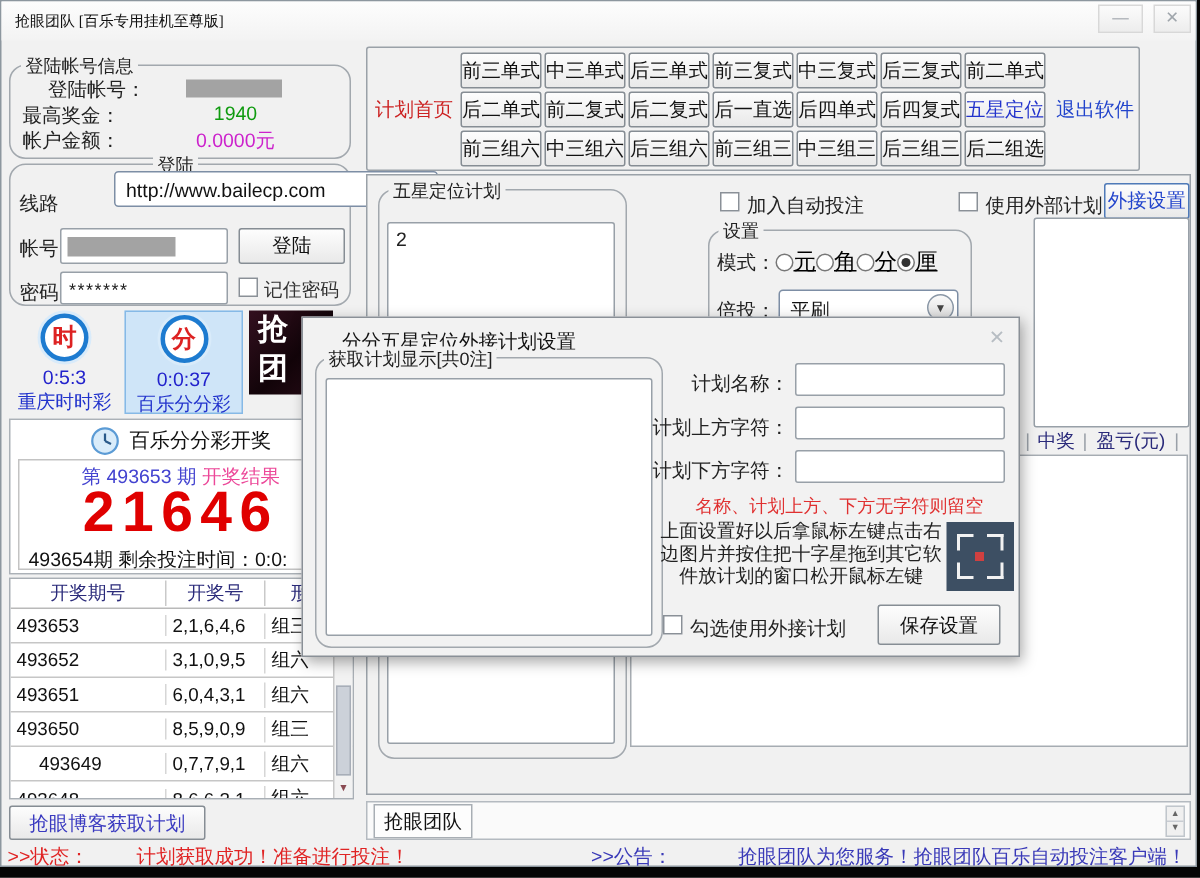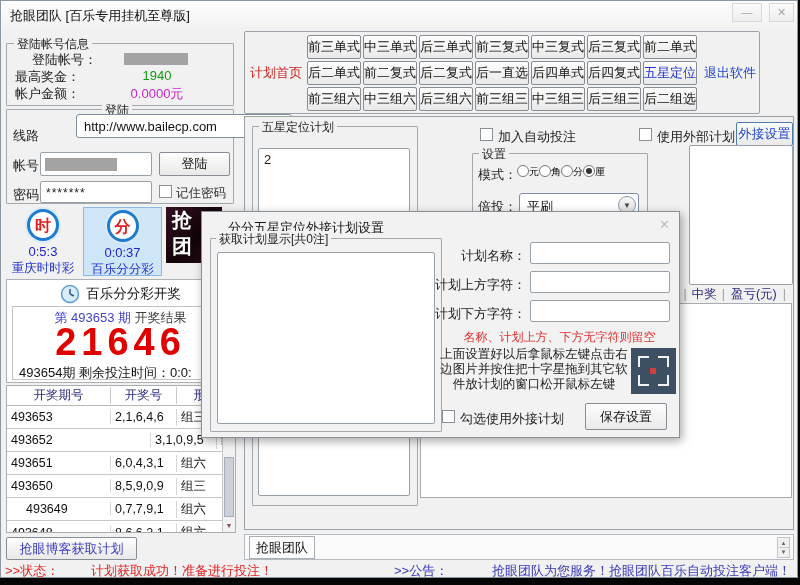--- a/index.html
+++ b/index.html
@@ -1,23 +1,23 @@
 <!DOCTYPE html>
 <html><head>
 <meta charset="utf-8">
 <style>
   * { margin:0; padding:0; box-sizing:border-box; }
   html,body { width:800px; height:585px; }
   body { font-family:"Liberation Sans","DejaVu Sans",sans-serif; background:#000; }
   #app { position:relative; width:800px; height:585px; background:#050505; overflow:hidden; }
   .window { position:absolute; left:0; top:0; width:798px; height:578px; background:#f1f1f1; border:1px solid #8d979f; }
   .titlebar { position:absolute; left:0; top:0; width:100%; height:26px; background:linear-gradient(#fdfdfd,#f3f3f3); }
-  .title-text { position:absolute; left:9px; top:6px; font-size:13px; color:#111; }
+  .title-text { position:absolute; left:9px; top:6px; font-size:10px; color:#111;font-family:Liberation Serif, serif; }
   .win-btn { position:absolute; top:2px; height:19px; background:linear-gradient(#fbfbfb,#ededed); border:1px solid #d8d8d8; color:#a0a6ac; font-size:11px; text-align:center; line-height:17px; }
-  .groupbox { position:absolute; border:1px solid #a2a8ae; border-radius:1px; }
+  .groupbox { position:absolute; border:1px solid #a2a8ae; border-radius:11px; }
   .legend { position:absolute; top:-8px; background:#f1f1f1; padding:0 3px; font-size:12px; color:#222; white-space:nowrap; }
   .lbl { font-size:13px; color:#222; white-space:nowrap; position:absolute; }
   .inputbox { position:absolute; background:#fff; border:1px solid #98a0a8; border-radius:2px; font-size:12px; color:#222; }
   .btn { position:absolute; background:linear-gradient(#fdfdfd,#e9e9e9); border:1px solid #868d94; border-radius:2px; font-size:13px; color:#111; text-align:center; }
   .combo { position:absolute; background:#fff; border:1px solid #7d8ea5; border-radius:3px; }
   .combo .val { position:absolute; left:7px; top:4px; font-size:13px; color:#111; white-space:nowrap; }
   .combo .arrow-circle { position:absolute; right:2px; top:2px; width:18px; height:18px; border-radius:50%; background:linear-gradient(#fafafa,#dcdcdc); border:1px solid #8a97a6; color:#444; font-size:8px; text-align:center; line-height:17px; }
   .cb { display:inline-block; width:13px; height:13px; background:#fff; border:1px solid #8a9097; vertical-align:-2px; }
   .radio { display:inline-block; width:12px; height:12px; border:1px solid #777; border-radius:50%; background:#fff; vertical-align:-2px; position:relative; }
   .radio.sel::after { content:""; position:absolute; left:2px; top:2px; width:6px; height:6px; border-radius:50%; background:#333; }
@@ -91,41 +91,41 @@
         <svg width="20" height="20">
           <circle cx="10" cy="10" r="8.5" fill="#d9ecfa" stroke="#5b9bd5" stroke-width="1.5"></circle>
           <line x1="10" y1="10" x2="10" y2="5" stroke="#2a5a8a" stroke-width="1.5"></line>
           <line x1="10" y1="10" x2="14" y2="12" stroke="#2a5a8a" stroke-width="1.5"></line>
         </svg>
         <span style="font-size:13.5px;color:#111;">百乐分分彩开奖</span>
       </div>
       <div style="position:absolute;left:5px;top:26px;width:217px;height:74px;border:1px solid #c3c3c3;overflow:hidden;">
         <div style="position:absolute;top:2px;width:100%;text-align:center;font-size:13px;white-space:nowrap;">
           <span style="color:#4343d0;">第 493653 期</span>
-          <span style="color:#404040;margin-top:28px;">开奖结果</span>
+          <span style="color:#ec4899;margin-top:28px;">开奖结果</span>
         </div>
         <div style="position:absolute;top:14px;width:100%;text-align:center;font-size:38px;font-weight:bold;color:#e00000;letter-spacing:5px;">21646</div>
         <div style="position:absolute;top:57px;left:6px;font-size:13px;color:#111;white-space:nowrap;">493654期 剩余投注时间：0:0:</div>
       </div>
     </div>
 
     <div style="position:absolute;left:5px;top:384px;width:230px;height:148px;background:#fff;border:1px solid #a9afb5;overflow:hidden;">
       <div style="display:flex;height:20px;border-bottom:1px solid #b9b9b9;align-items:center;">
         <div class="hist-cell" style="width:103px;text-align:center;color:#2a2a7a;">开奖期号</div>
         <div class="hist-cell" style="width:66px;text-align:center;color:#2a2a7a;border-left:1px solid #c9c9c9;">开奖号</div>
         <div class="hist-cell" style="flex:1;text-align:center;color:#2a2a7a;border-left:1px solid #c9c9c9;">形态</div>
       </div>
       <div style="display:flex;height:23px;border-bottom:1px solid #c6c6c6;align-items:center;">
         <div class="hist-cell" style="width:103px;padding-left:4px;">493653</div>
         <div class="hist-cell" style="width:66px;padding-left:4px;border-left:1px solid #d6d6d6;">2,1,6,4,6</div>
         <div class="hist-cell" style="flex:1;padding-left:4px;border-left:1px solid #d6d6d6;">组三</div>
       </div>
       <div style="display:flex;height:23px;border-bottom:1px solid #c6c6c6;align-items:center;">
         <div class="hist-cell" style="width:103px;padding-left:4px;">493652</div>
-        <div class="hist-cell" style="width:66px;padding-left:4px;border-left:1px solid #d6d6d6;margin-left:40px;">3,1,0,9,5</div>
+        <div class="hist-cell" style="width:66px;padding-left:4px;border-left:1px solid #d6d6d6;">3,1,0,9,5</div>
         <div class="hist-cell" style="flex:1;padding-left:4px;border-left:1px solid #d6d6d6;">组六</div>
       </div>
       <div style="display:flex;height:23px;border-bottom:1px solid #c6c6c6;align-items:center;">
         <div class="hist-cell" style="width:103px;padding-left:4px;">493651</div>
         <div class="hist-cell" style="width:66px;padding-left:4px;border-left:1px solid #d6d6d6;">6,0,4,3,1</div>
         <div class="hist-cell" style="flex:1;padding-left:4px;border-left:1px solid #d6d6d6;">组六</div>
       </div>
       <div style="display:flex;height:23px;border-bottom:1px solid #c6c6c6;align-items:center;">
         <div class="hist-cell" style="width:103px;padding-left:4px;">493650</div>
         <div class="hist-cell" style="width:66px;padding-left:4px;border-left:1px solid #d6d6d6;">8,5,9,0,9</div>
@@ -183,21 +183,21 @@
         <span class="legend" style="left:6px;">五星定位计划</span>
         <div class="inputbox" style="left:5px;top:21px;width:152px;height:348px;padding:3px 5px;font-size:13px;">2</div>
       </div>
 
       <span class="cb" style="position:absolute;left:235px;top:11px;"></span>
       <span class="lbl" style="left:253px;top:11px;">加入自动投注</span>
 
       <div class="groupbox" style="left:227px;top:36px;width:176px;height:120px;">
         <span class="legend" style="left:6px;">设置</span>
         <span class="lbl" style="left:5px;top:12px;">模式：</span>
-        <span style="position:absolute;left:44px;top:11px;white-space:nowrap;font-size:10px;">
+        <span style="position:absolute;left:44px;top:11px;white-space:nowrap;font-size:15px;text-decoration:underline;">
           <span class="radio"></span><span>元</span><span class="radio"></span><span>角</span><span class="radio"></span><span>分</span><span class="radio sel"></span><span>厘</span>
         </span>
         <span class="lbl" style="left:5px;top:44px;">倍投：</span>
         <div class="combo" style="left:46px;top:39px;width:120px;height:24px;">
           <span class="val">平刷</span>
           <span class="arrow-circle">▼</span>
         </div>
       </div>
 
       <span class="cb" style="position:absolute;left:394px;top:11px;"></span>

